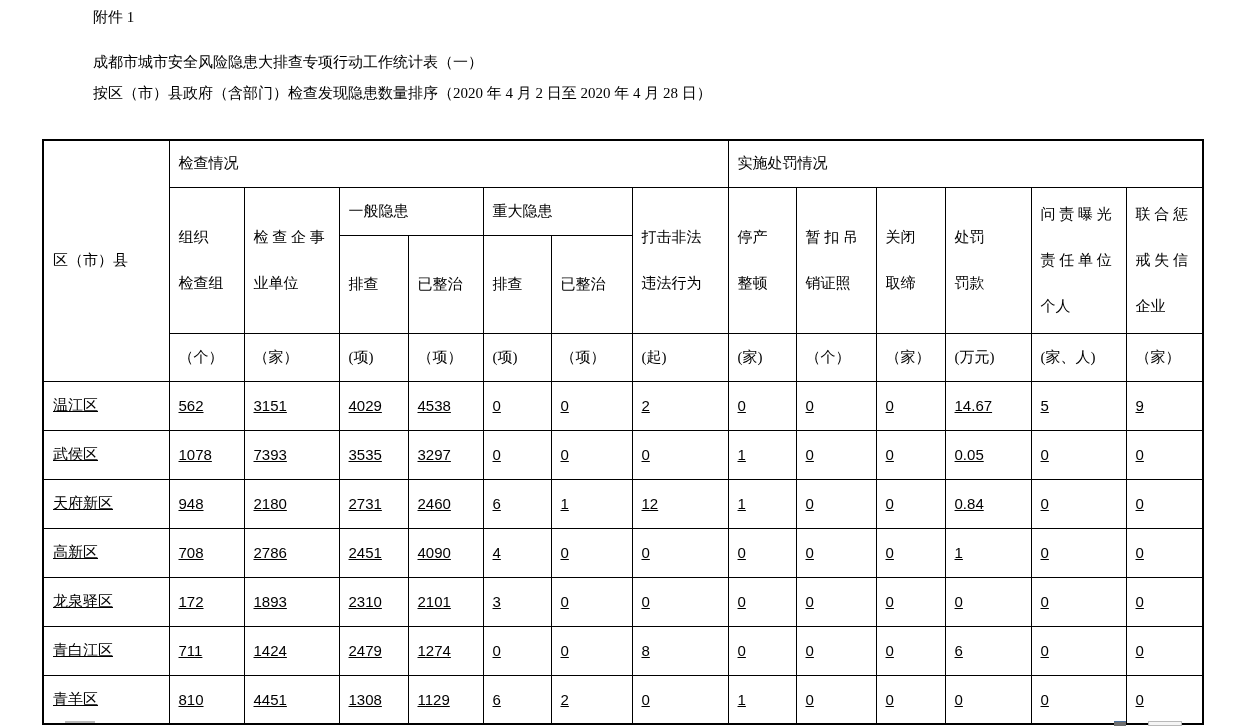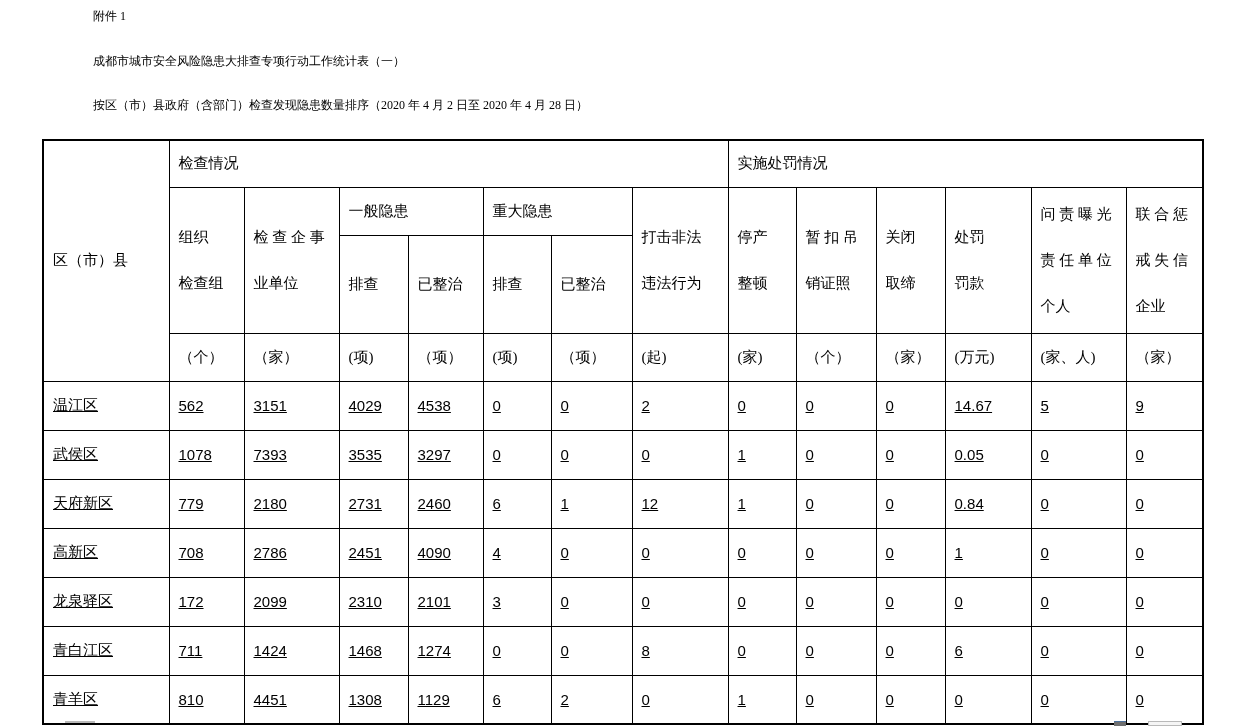--- a/index.html
+++ b/index.html
@@ -1,22 +1,22 @@
 <!DOCTYPE html>
 <html><head>
 <meta charset="utf-8">
 <style>
   * { box-sizing: border-box; margin: 0; padding: 0; }
   html,body { width: 1240px; height: 726px; background: #ffffff; overflow: hidden; }
   body { position: relative; font-family: "Liberation Serif", "DejaVu Serif", serif; color: #000; }
 
-  .doc-line { position: absolute; left: 93px; font-size: 12px; white-space: pre; }
+  .doc-line { position: absolute; left: 93px; font-size: 15px; white-space: pre; }
   #attachment { top: 8px; }
   #doc-title { top: 53px; text-align: center; }
-  #doc-subtitle { top: 97px; }
+  #doc-subtitle { top: 84px; }
 
   table#stat-table {
     position: absolute; left: 42px; top: 139px;
     width: 1160px; table-layout: fixed;
     border-collapse: collapse;
     border: 2px solid #000;
   }
   #stat-table td {
     border: 1px solid #000;
     font-size: 15px; font-weight: normal;
@@ -158,21 +158,21 @@
     <td class="num">0</td>
     <td class="num">1</td>
     <td class="num">0</td>
     <td class="num">0</td>
     <td class="num">0.05</td>
     <td class="num">0</td>
     <td class="num">0</td>
   </tr>
   <tr class="dr">
     <td>天府新区</td>
-    <td class="num">779</td>
+    <td class="num">948</td>
     <td class="num">2180</td>
     <td class="num">2731</td>
     <td class="num">2460</td>
     <td class="num">6</td>
     <td class="num">1</td>
     <td class="num">12</td>
     <td class="num">1</td>
     <td class="num">0</td>
     <td class="num">0</td>
     <td class="num">0.84</td>
@@ -191,38 +191,38 @@
     <td class="num">0</td>
     <td class="num">0</td>
     <td class="num">0</td>
     <td class="num">1</td>
     <td class="num">0</td>
     <td class="num">0</td>
   </tr>
   <tr class="dr">
     <td>龙泉驿区</td>
     <td class="num">172</td>
-    <td class="num">2099</td>
+    <td class="num">1893</td>
     <td class="num">2310</td>
     <td class="num">2101</td>
     <td class="num">3</td>
     <td class="num">0</td>
     <td class="num">0</td>
     <td class="num">0</td>
     <td class="num">0</td>
     <td class="num">0</td>
     <td class="num">0</td>
     <td class="num">0</td>
     <td class="num">0</td>
   </tr>
   <tr class="dr">
     <td>青白江区</td>
     <td class="num">711</td>
     <td class="num">1424</td>
-    <td class="num">1468</td>
+    <td class="num">2479</td>
     <td class="num">1274</td>
     <td class="num">0</td>
     <td class="num">0</td>
     <td class="num">8</td>
     <td class="num">0</td>
     <td class="num">0</td>
     <td class="num">0</td>
     <td class="num">6</td>
     <td class="num">0</td>
     <td class="num">0</td>

